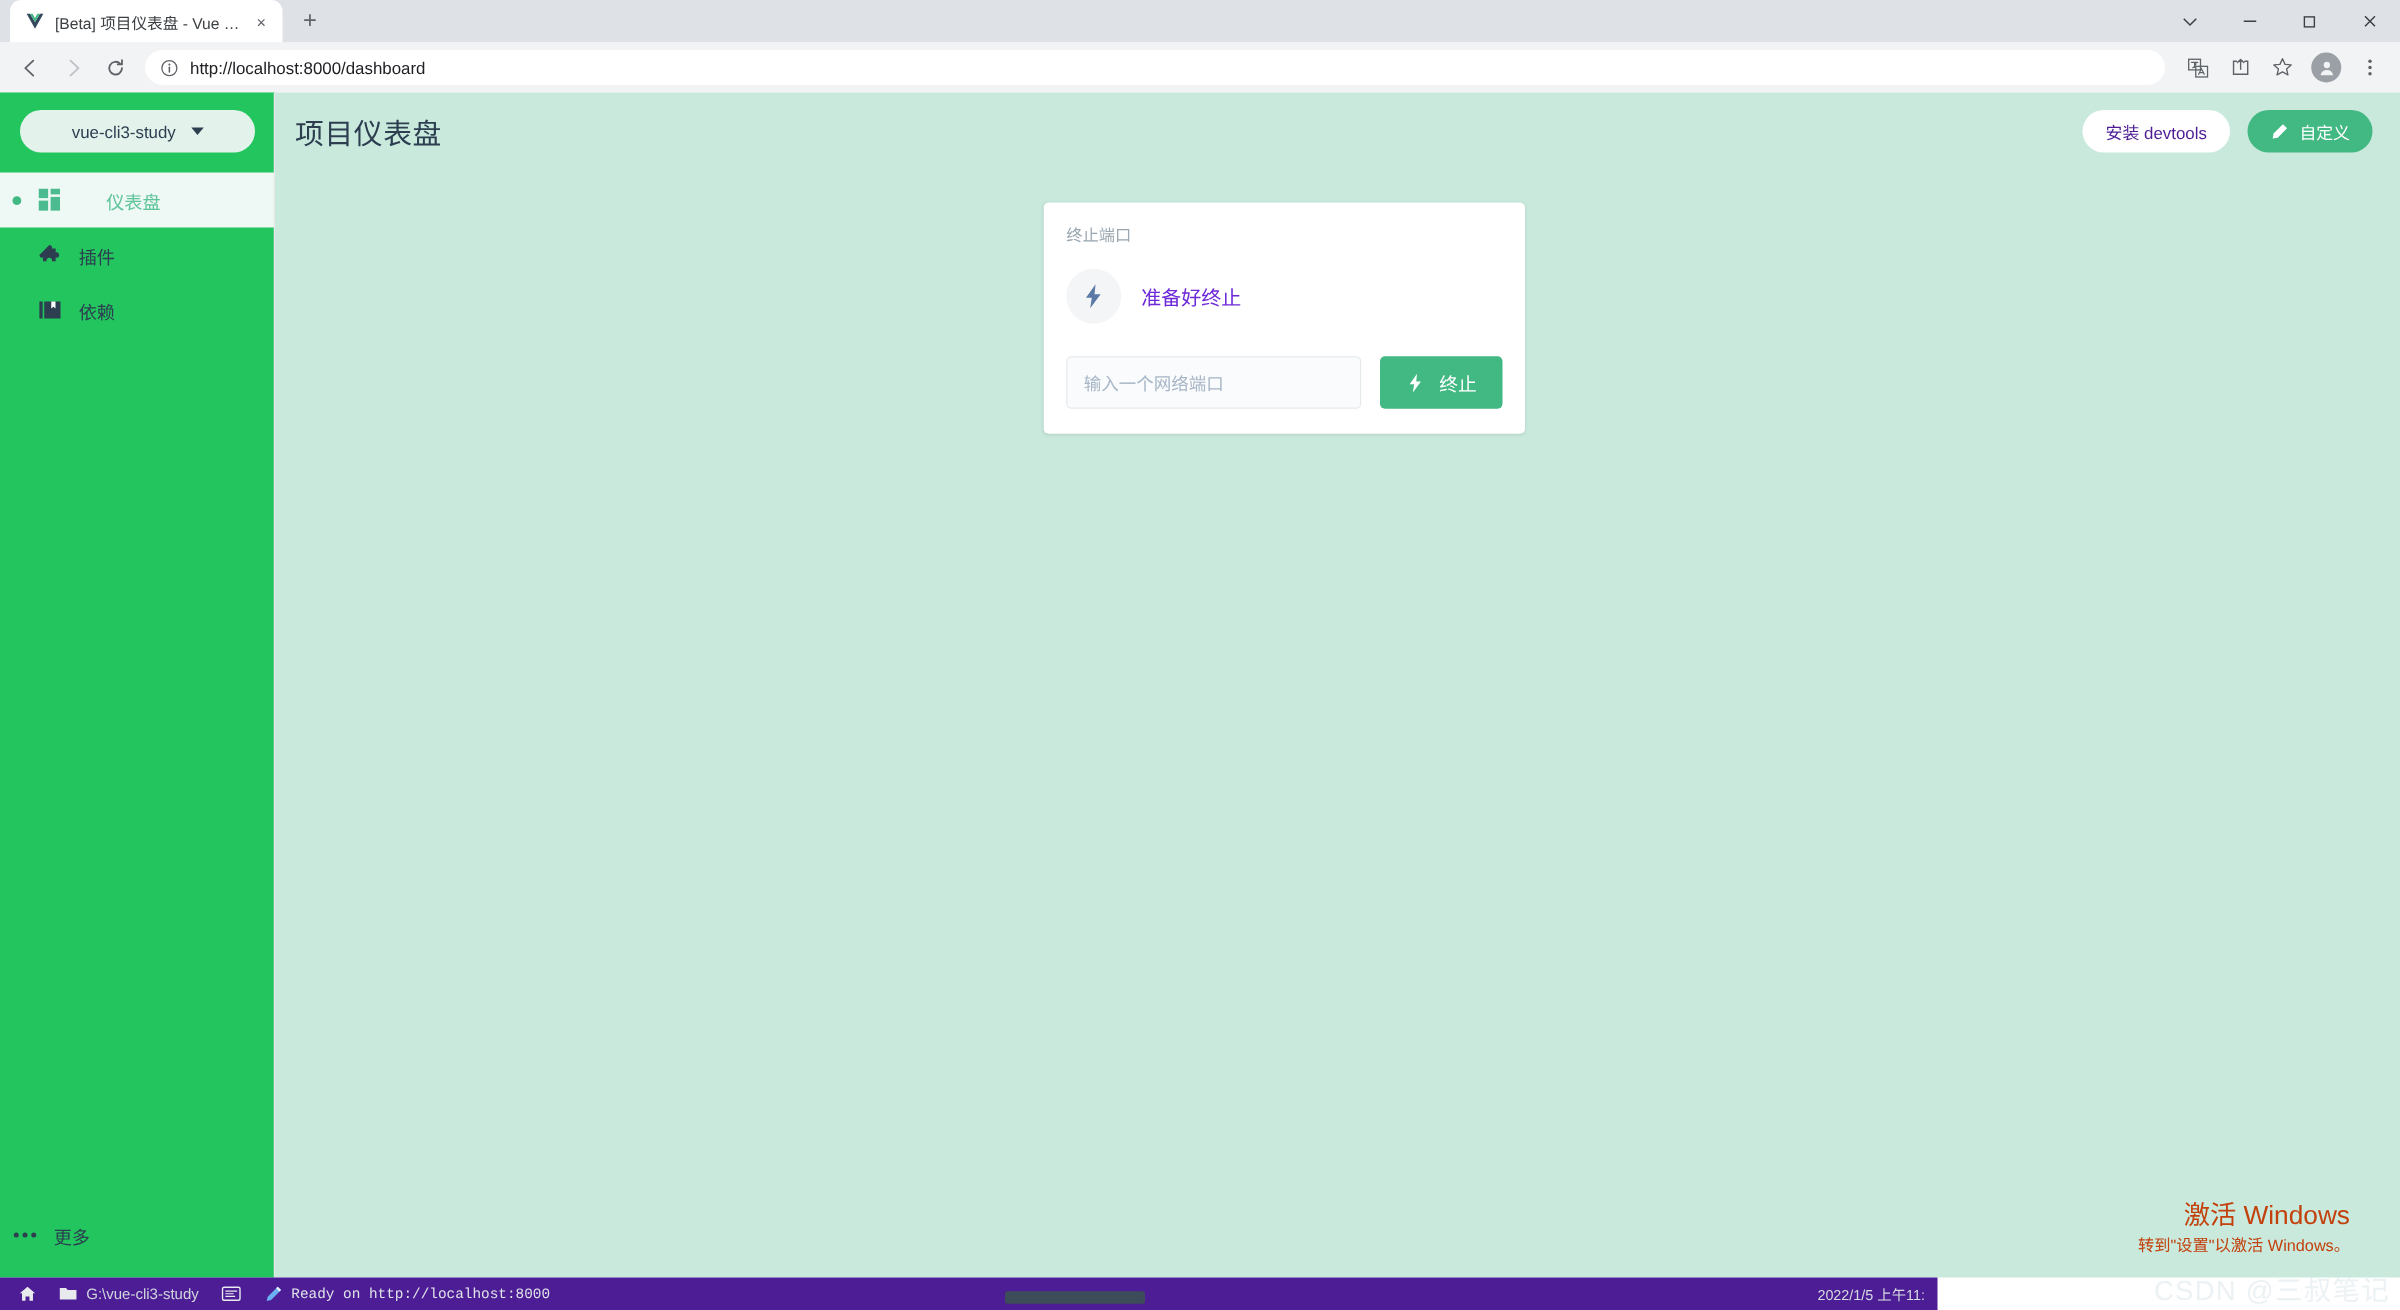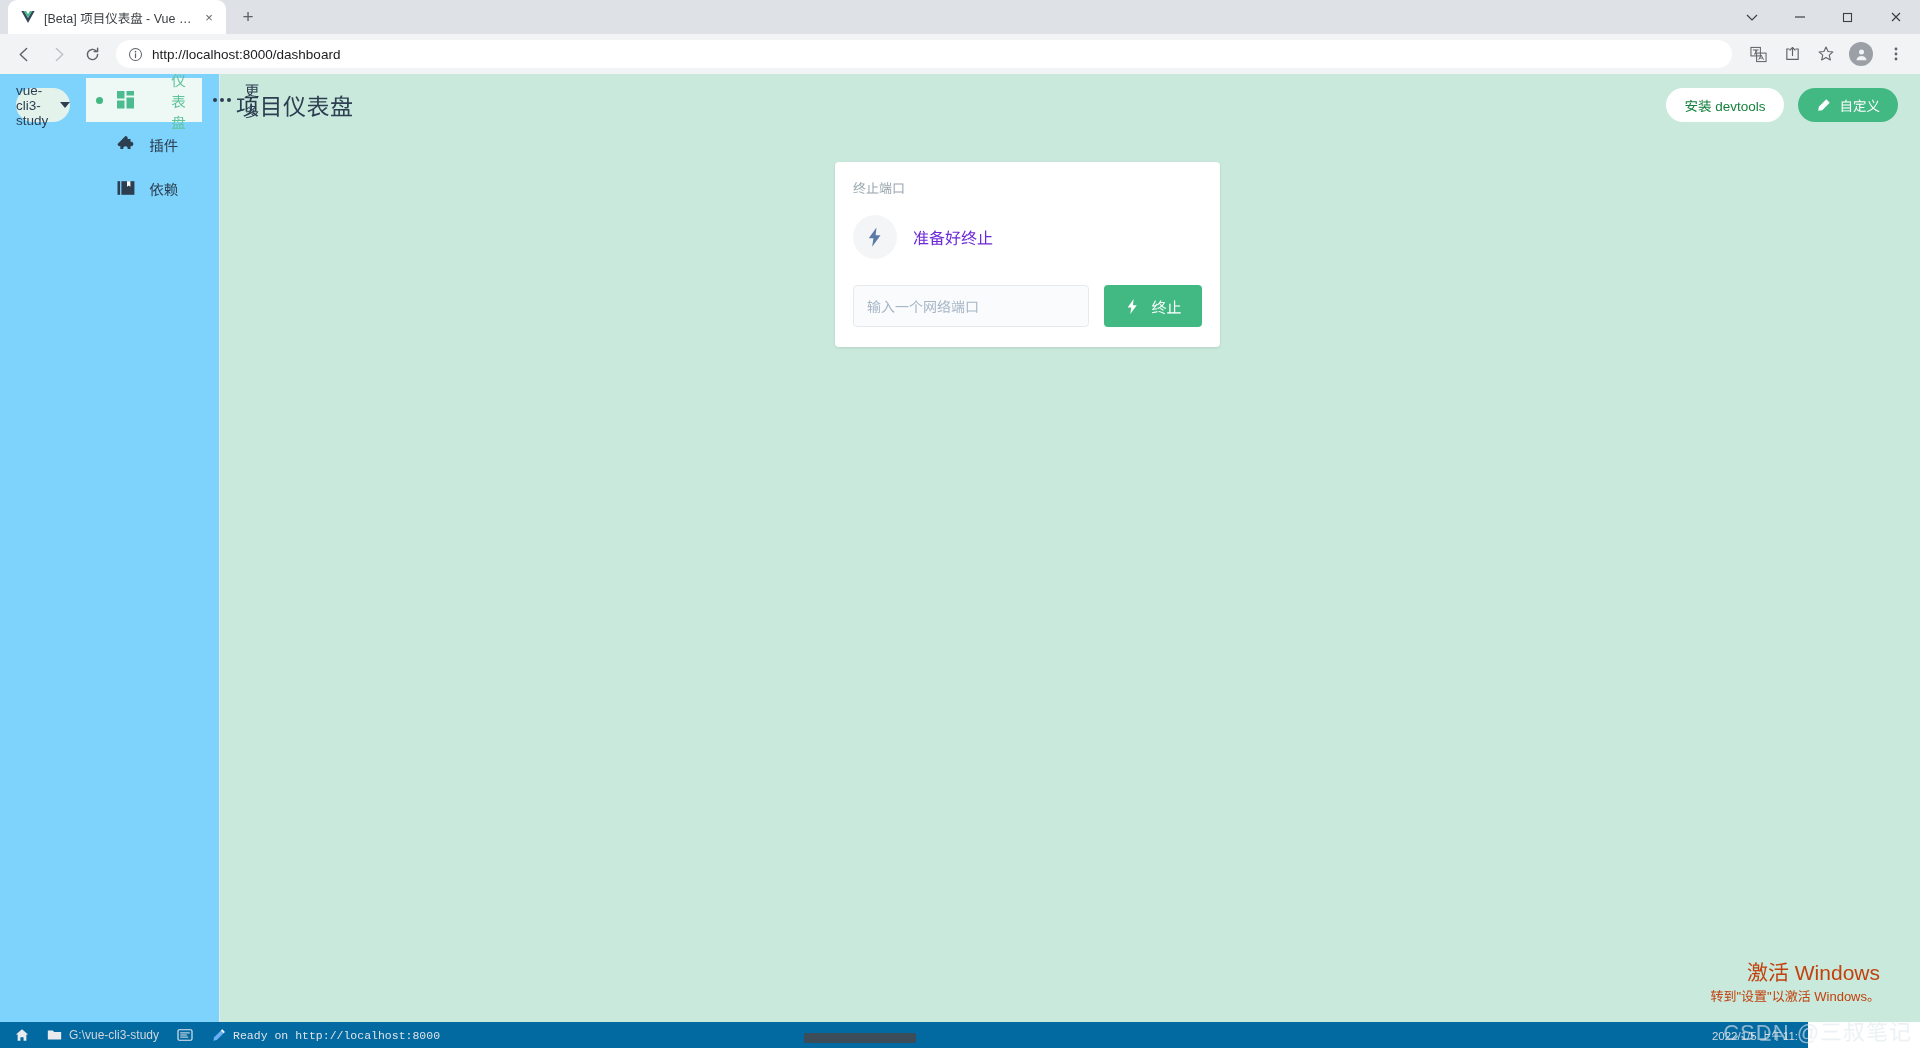--- a/index.html
+++ b/index.html
@@ -74,22 +74,22 @@
   }
 
   
   .viewport {
     position: absolute; left: 0; top: 74px; width: 1920px; height: 948px;
     background: #c9e9dd; display: flex;
   }
 
   
   .sidebar {
-    width: 220px; flex: 0 0 220px; height: 100%; background: #7dd3fc;
-    display: flex; flex-direction: row; position: relative;
+    width: 220px; flex: 0 0 220px; height: 100%; background: #22c55e;
+    display: flex; flex-direction: column; position: relative;
   }
   .sidebar::after {
     content: ""; position: absolute; right: 0; top: 0; width: 1px; height: 100%;
     background: #e8e8e8;
   }
   .proj-select-wrap { padding: 14px 16px 12px; }
   .proj-select {
     height: 34px; background: #e3f3ec; border-radius: 17px;
     display: flex; align-items: center; justify-content: center; gap: 12px;
   }
@@ -126,21 +126,21 @@
     height: 62px; flex: 0 0 62px; display: flex; align-items: center;
     padding: 0 22px 0 16px; gap: 14px;
   }
   .page-title { font-size: 23px; color: #2c3e50; font-weight: 400; letter-spacing: .5px; }
   .header-spacer { flex: 1; }
   .btn-pill {
     height: 34px; border-radius: 17px; padding: 0 18px;
     display: flex; align-items: center; gap: 9px; font-size: 13.5px;
     white-space: nowrap;
   }
-  .btn-white { background: #fff; color: #15803d; }
+  .btn-white { background: #fff; color: #4c1d95; }
   .btn-green { background: #42b983; color: #fff; }
 
   .content-body { flex: 1; position: relative; overflow: hidden; }
 
   .card {
     position: absolute; left: 615px; top: 26px; width: 385px;
     background: #fff; border-radius: 4px;
     box-shadow: 0 1px 3px rgba(0,0,0,.10);
     padding: 16px 18px 20px;
   }
@@ -165,22 +165,22 @@
 
   .win-watermark {
     position: absolute; right: 40px; bottom: 16px; text-align: right;
     color: #c2410c; user-select: none;
   }
   .wm-title { font-size: 21px; line-height: 1.25; }
   .wm-sub { font-size: 13px; line-height: 1.5; }
 
   
   .taskbar {
-    position: absolute; left: 0; bottom: 0; width: 1808px; height: 26px;
-    background: #0369a1; display: flex; align-items: center;
+    position: absolute; left: 0; bottom: 0; width: 1550px; height: 26px;
+    background: #4c1d95; display: flex; align-items: center;
     padding: 0 6px; gap: 0;
   }
   .tb-item { display: flex; align-items: center; gap: 7px; padding: 0 9px; height: 26px; }
   .tb-text { font-size: 12px; color: #e8eaed; white-space: nowrap; }
   .tb-text.path { color: #cfd6dc; }
   .tb-mono {
     font-family: "Liberation Mono", "DejaVu Sans Mono", monospace;
     font-size: 11.5px; color: #dfe4e8; white-space: nowrap;
   }
   .tb-flex { flex: 1; position: relative; height: 26px; }

